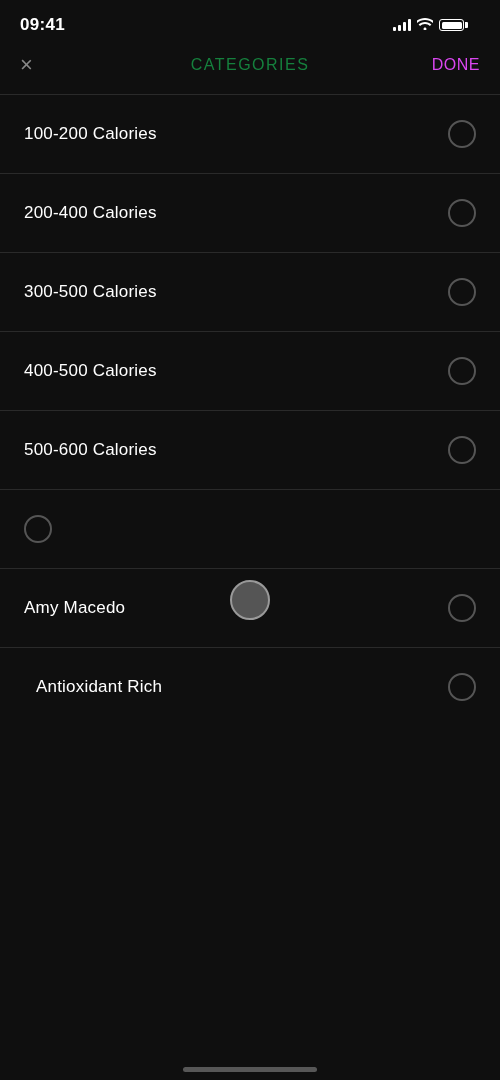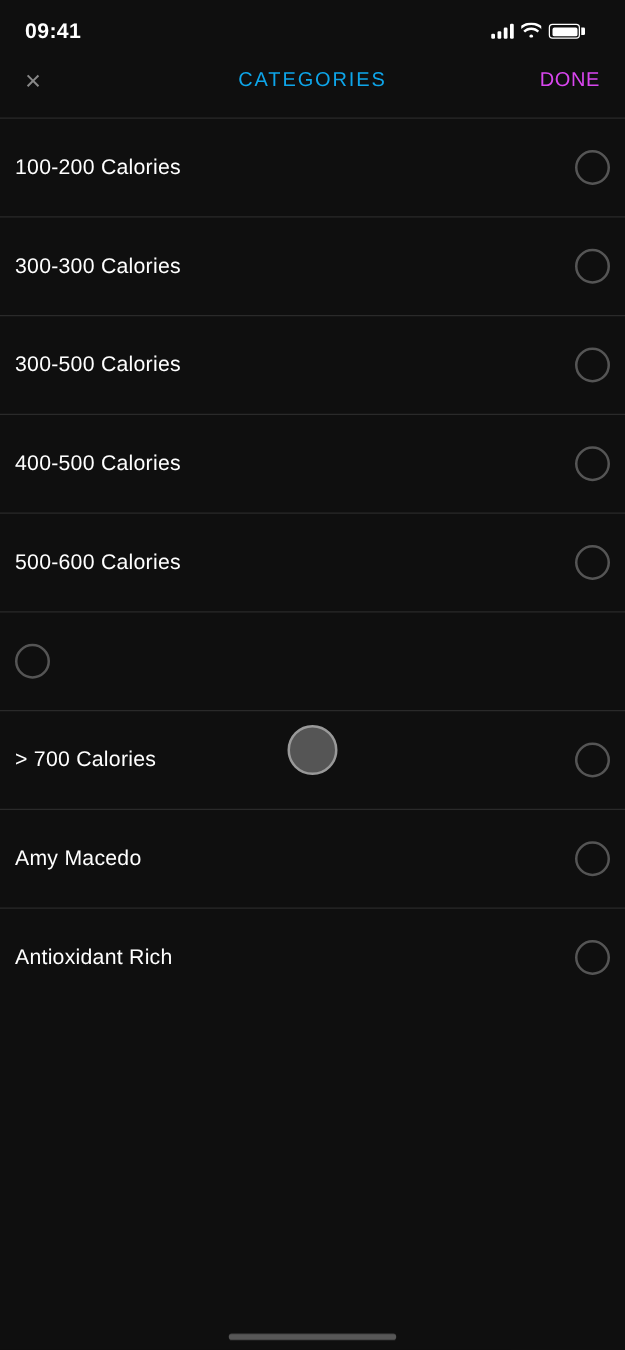--- a/index.html
+++ b/index.html
@@ -104,21 +104,21 @@
       cursor: pointer;
       line-height: 1;
     }
 
     .nav-title {
       position: absolute;
       left: 50%;
       transform: translateX(-50%);
       font-size: 16px;
       font-weight: 400;
-      color: #0ea5e9;
+      color: #15803d;
       letter-spacing: 1.5px;
       text-transform: uppercase;
     }
 
     .nav-done {
       font-size: 16px;
       color: #d946ef;
       cursor: pointer;
       letter-spacing: 0.5px;
       font-weight: 400;
@@ -131,28 +131,29 @@
     }
 
     .category-list {
       width: 100%;
     }
 
     .category-item {
       display: flex;
       justify-content: space-between;
       align-items: center;
-      padding: 0 12px;
+      padding: 0 24px;
       height: 79px;
       border-bottom: 0.5px solid #2a2a2a;
       cursor: pointer;
     }
 
     .category-item:last-child {
       border-bottom: none;
+      margin-left: 12px;
     }
 
     .category-label {
       font-size: 17px;
       font-weight: 400;
       color: #ffffff;
       letter-spacing: 0.2px;
     }
 
     .category-radio {
@@ -233,40 +234,36 @@
 </div>
 
 <div class="divider"></div>
 
 <div class="category-list" id="category-list">
 <div class="category-item">
       <span class="category-label">100-200  Calories</span>
       <div class="category-radio"></div>
     </div>
     <div class="category-item">
-      <span class="category-label">300-300  Calories</span>
+      <span class="category-label">200-400  Calories</span>
       <div class="category-radio"></div>
     </div>
     <div class="category-item">
       <span class="category-label">300-500  Calories</span>
       <div class="category-radio"></div>
     </div>
     <div class="category-item">
       <span class="category-label">400-500  Calories</span>
       <div class="category-radio"></div>
     </div>
     <div class="category-item">
       <span class="category-label">500-600  Calories</span>
       <div class="category-radio"></div>
     </div>
     <div class="category-item">
-      <div class="category-radio"></div>
-    </div>
-    <div class="category-item">
-      <span class="category-label">&gt; 700  Calories</span>
       <div class="category-radio"></div>
     </div>
     <div class="category-item">
       <span class="category-label">Amy Macedo</span>
       <div class="category-radio"></div>
     </div>
     <div class="category-item">
       <span class="category-label">Antioxidant Rich</span>
       <div class="category-radio"></div>
     </div>

